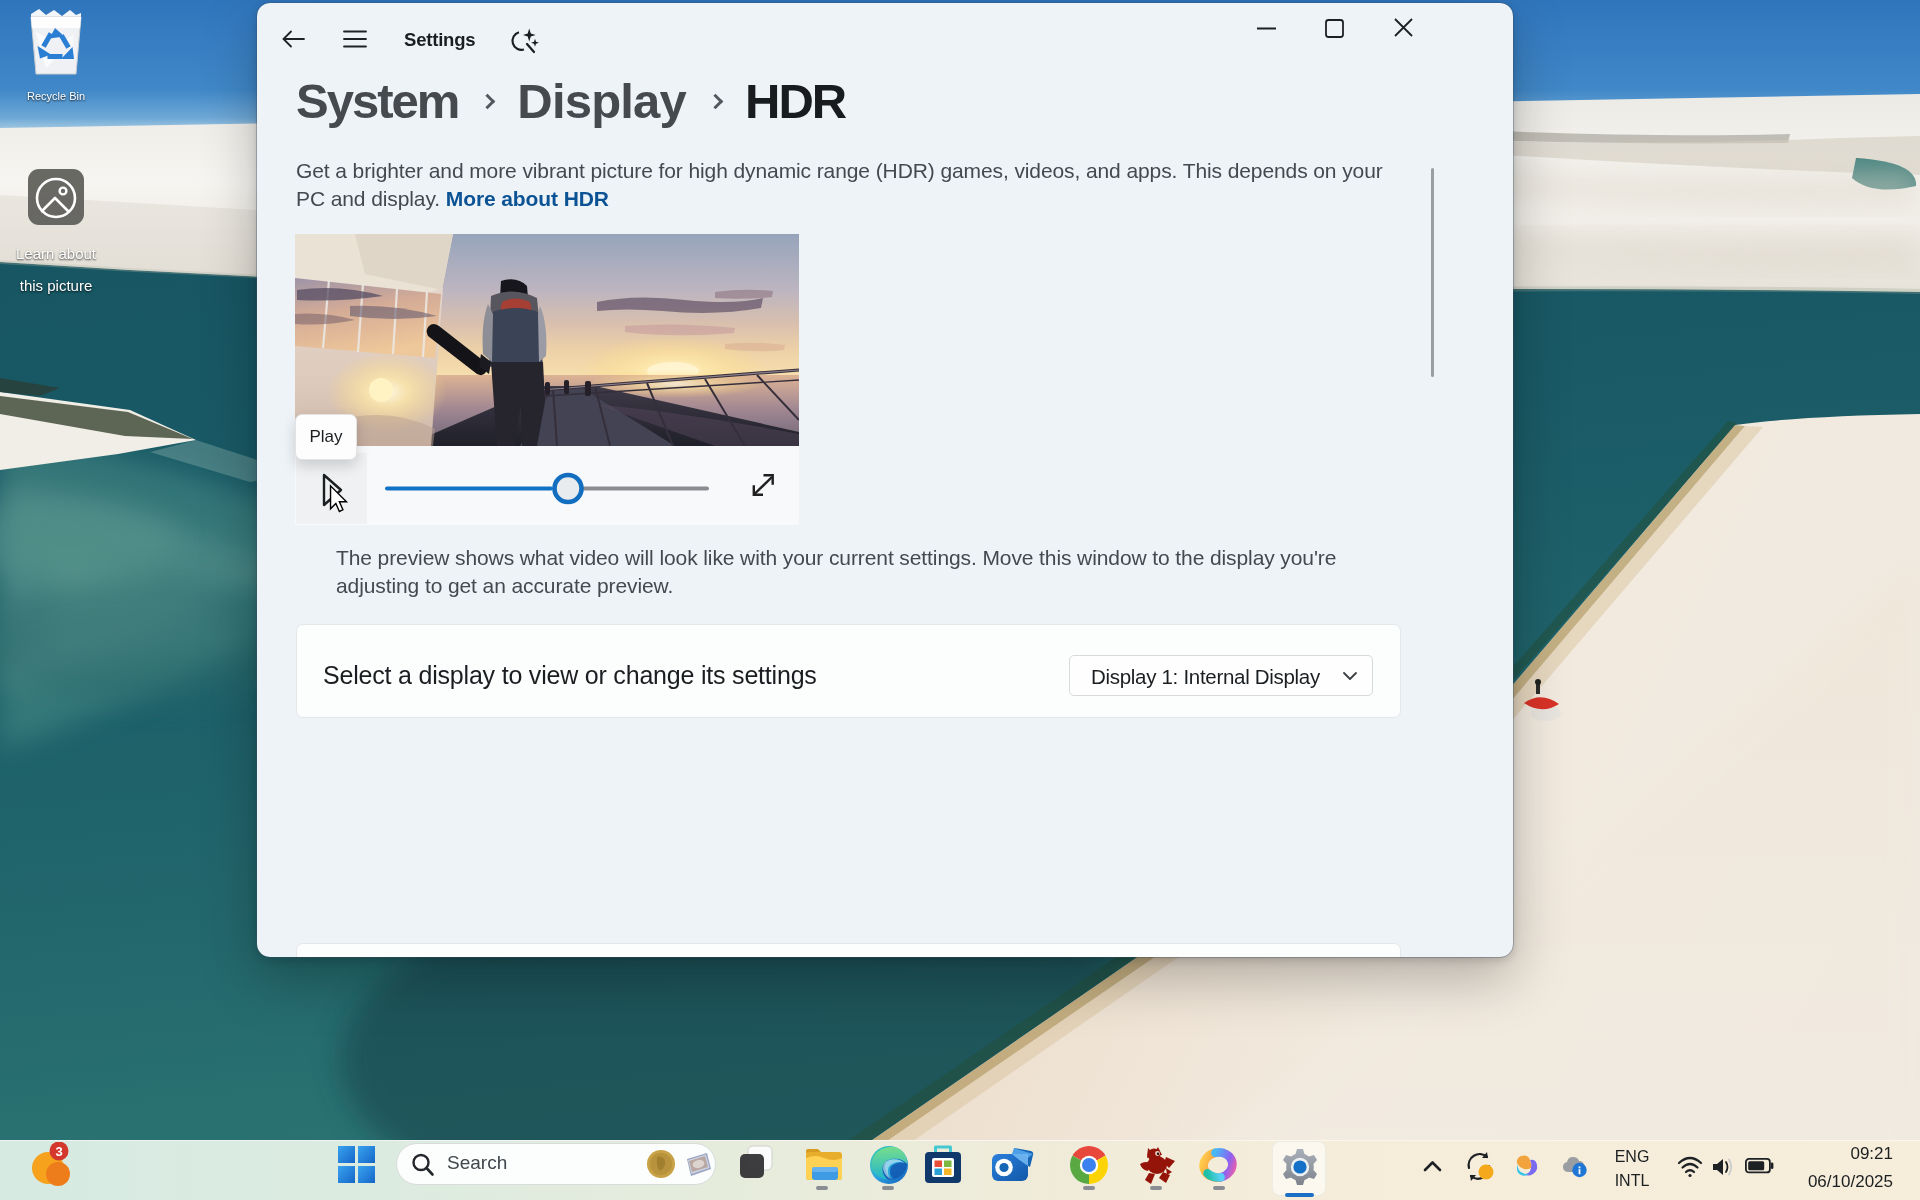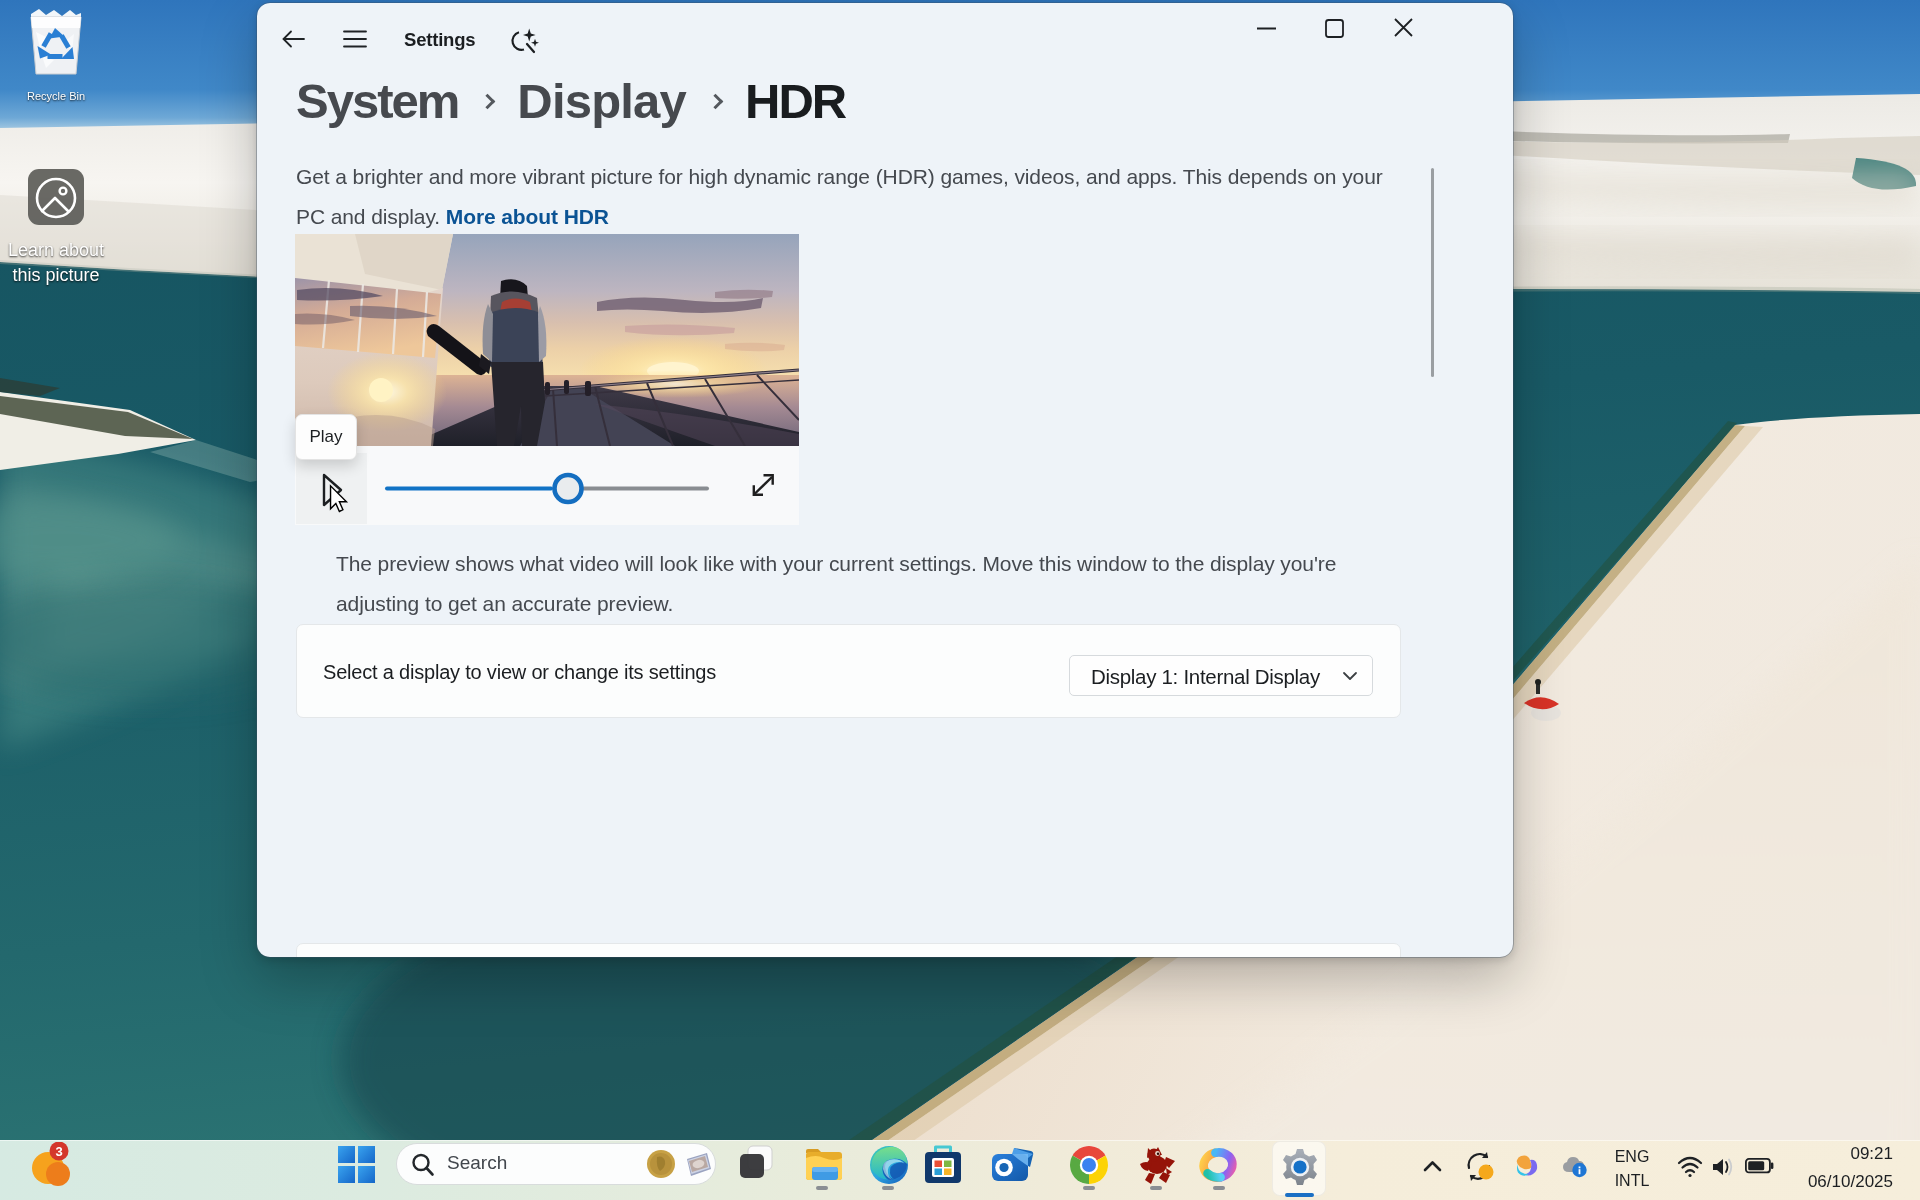--- a/index.html
+++ b/index.html
@@ -9,24 +9,24 @@
   
   #win {
     position:absolute; left:257px; top:3px; width:1256px; height:954px;
     background:#eef3f8; border-radius:13px;
     box-shadow:0 22px 55px rgba(0,0,0,.26), 0 3px 10px rgba(0,0,0,.16);
     outline:1px solid rgba(60,80,100,.35);
   }
   .crumb { position:absolute; top:70px; left:39px; font-size:49px; font-weight:700; color:#46494e; letter-spacing:-2px; white-space:nowrap;}
   .crumb .sep { display:inline-block; width:11px; height:11px; border-top:3.2px solid #54585e; border-right:3.2px solid #54585e; transform:rotate(45deg); margin:0 24px; vertical-align:middle; position:relative; top:-4px;}
   .crumb .last { color:#191c1f; }
-  .para { position:absolute; left:39px; width:1130px; font-size:21px; line-height:40px; color:#45494f; letter-spacing:-0.1px;}
+  .para { position:absolute; left:39px; width:1130px; font-size:21px; line-height:28px; color:#45494f; letter-spacing:-0.1px;}
   .para a { color:#0b5394; font-weight:700; text-decoration:none; }
   .card { position:absolute; left:39px; width:1105px; background:#fcfdfd; border:1px solid #e4e7e9; border-radius:7px; }
-  .cardtxt { font-size:20px; color:#1b1e21; letter-spacing:-0.2px;text-align:right; }
+  .cardtxt { font-size:25px; color:#1b1e21; letter-spacing:-0.2px;text-align:right; }
   .muted { color:#5f6368; }
 </style>
 </head>
 <body>
 <div id="stage">
 
   <svg class="abs" style="left:0;top:0" width="1920" height="1200" viewBox="0 0 1920 1200">
     <defs>
       <filter id="soft" x="-30%" y="-30%" width="160%" height="160%">
           <feGaussianBlur stdDeviation="14"></feGaussianBlur>
@@ -127,21 +127,21 @@
     </svg>
     <div style="margin-top:12px;font-size:11px;color:#fff;text-shadow:0 1px 2px rgba(0,0,0,.85);">Recycle Bin</div>
   </div>
   <div class="abs" style="left:0px;top:168px;width:112px;text-align:center;">
     <svg width="58" height="58" viewBox="0 0 58 58" style="display:block;margin:0 auto;">
       <rect x="1" y="1" width="56" height="56" rx="11" fill="#5c5c58" opacity="0.92"></rect>
       <circle cx="29" cy="30" r="19" fill="none" stroke="#fff" stroke-width="2.6"></circle>
       <circle cx="36" cy="23" r="3.4" fill="none" stroke="#fff" stroke-width="2.4"></circle>
       <path d="M15,43 L28,30 L41,43" fill="none" stroke="#fff" stroke-width="2.6" stroke-linejoin="round" stroke-linecap="round"></path>
     </svg>
-    <div style="margin-top:12px;font-size:18px;line-height:25px;color:#fff;text-shadow:0 1px 2px rgba(0,0,0,.8);">Learn about<br>this picture</div>
+    <div style="margin-top:12px;font-size:15px;line-height:32px;color:#fff;text-shadow:0 1px 2px rgba(0,0,0,.8);">Learn about<br>this picture</div>
   </div>
 
   <div id="win" style="overflow:hidden;">
 
     <svg class="abs" style="left:20px;top:22px;" width="520" height="30" viewBox="0 0 520 30">
       <g stroke="#1f2326" stroke-width="1.8" fill="none" stroke-linecap="round">
         <path d="M7,14 L27,14 M14,6.5 L6.5,14 L14,21.5"></path>
         <path d="M67,6.5 L89,6.5 M67,14 L89,14 M67,21.5 L89,21.5"></path>
       </g>
       <text x="127" y="21" font-size="18.5" font-weight="700" fill="#1b1e21" letter-spacing="-0.2">Settings</text>

